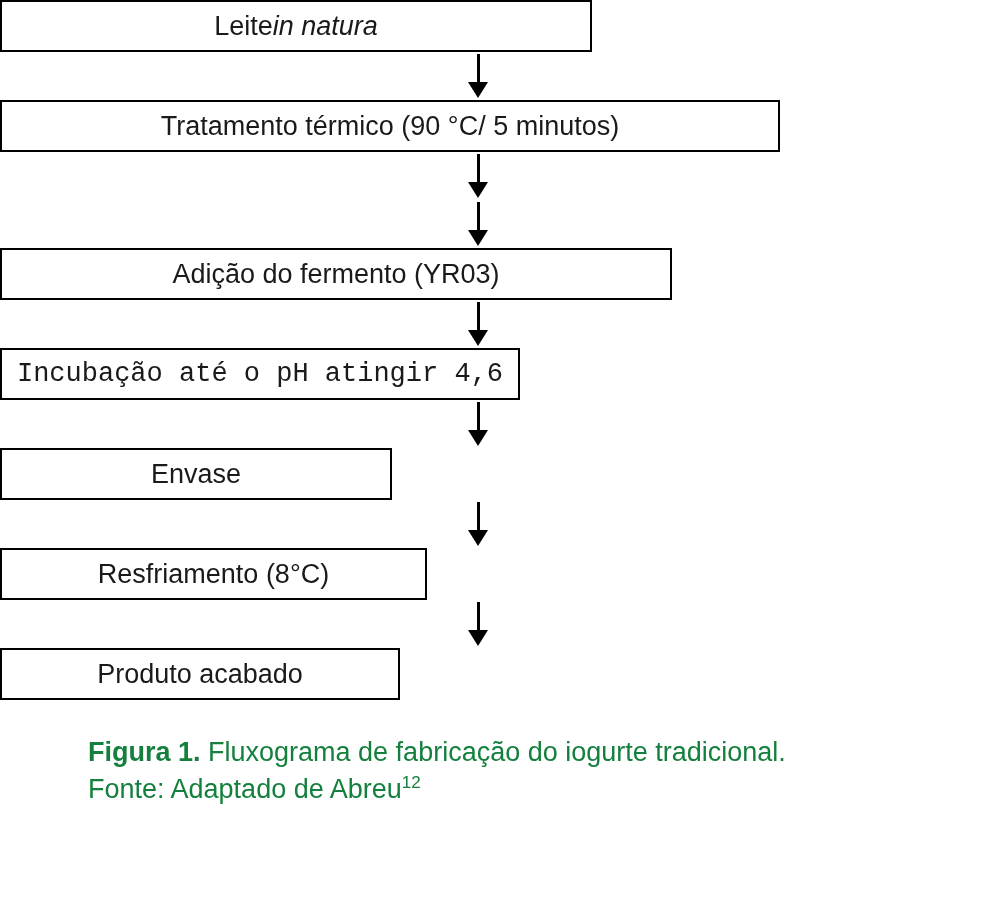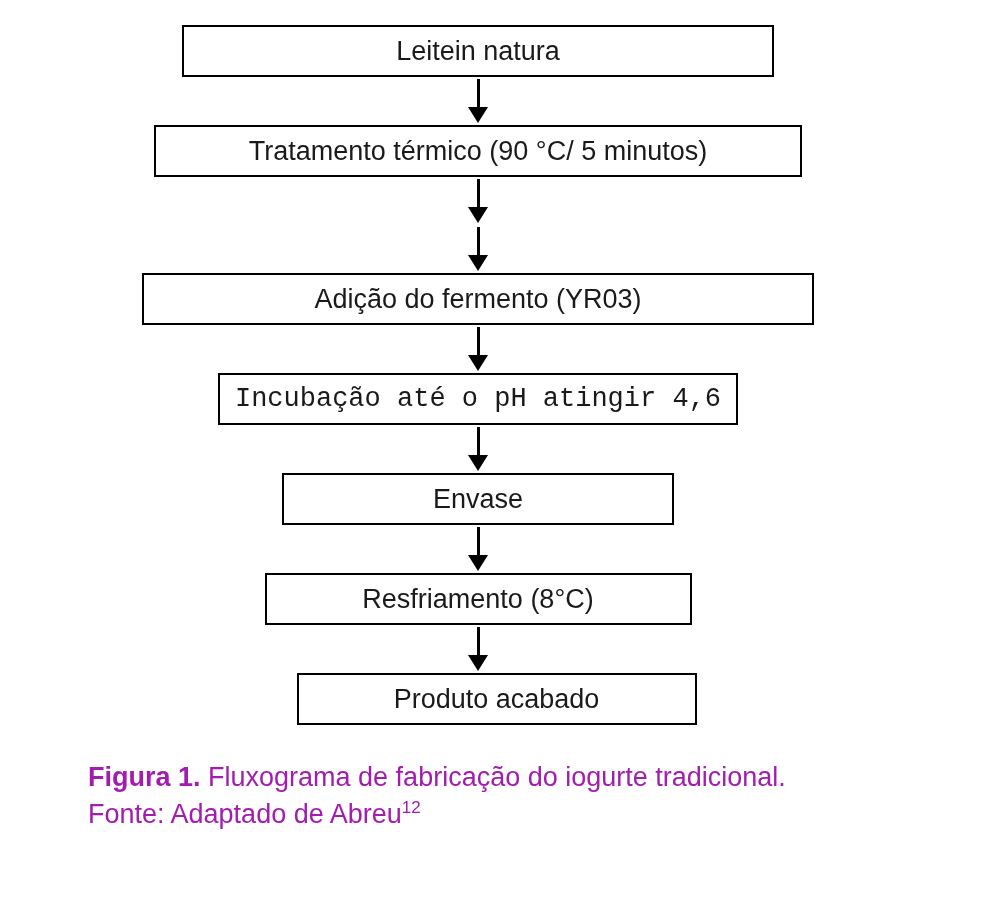--- a/index.html
+++ b/index.html
@@ -11,38 +11,36 @@
   .page {
     position: relative;
     width: 1004px;
     height: 911px;
     background: #ffffff;
     overflow: hidden;
   }
   
   .flow {
     width: 956px;           
-    padding-top: 25px;
     display: flex;
     flex-direction: column;
-    align-items: center;
   }
   .flow-box {
     border: 2px solid #000000;
     height: 52px;
     display: flex;
     align-items: center;
     justify-content: center;
     font-size: 27px;
     line-height: 1;
     color: #1a1a1a;
     background: #ffffff;
     white-space: nowrap;
   }
-  .flow-box .italic { }
+  .flow-box .italic { font-style: italic; }
   .arrow {
     position: relative;
     width: 3px;
     height: 48px;
     margin: 0 auto;
   }
   .arrow .stem {
     position: absolute;
     top: 2px;
     left: 0;
@@ -55,32 +53,32 @@
     top: 30px;
     left: 50%;
     transform: translateX(-50%);
     width: 0; height: 0;
     border-left: 10px solid transparent;
     border-right: 10px solid transparent;
     border-top: 16px solid #000000;
   }
   
   .w1 { width: 592px; }
-  .w2 { width: 648px; }
+  .w2 { width: 780px; }
   .w3 { width: 404px; }
   .w4 { width: 672px; }
   .w5 { width: 520px; font-family: Liberation Mono, monospace; }
   .w6 { width: 392px; }
   .w7 { width: 427px; }
-  .w8 { width: 400px; margin-left: 37px; }
+  .w8 { width: 400px; }
   .caption {
     margin: 34px 0 0 88px;
     font-size: 27px;
     line-height: 37px;
-    color: #a21caf;
+    color: #15803d;
   }
   .caption .fig-label { font-weight: bold; }
   .caption sup { font-size: 17px; vertical-align: super; line-height: 0; }
 </style>
 </head>
 <body>
 
 <div class="page">
 
   <div class="flow">

